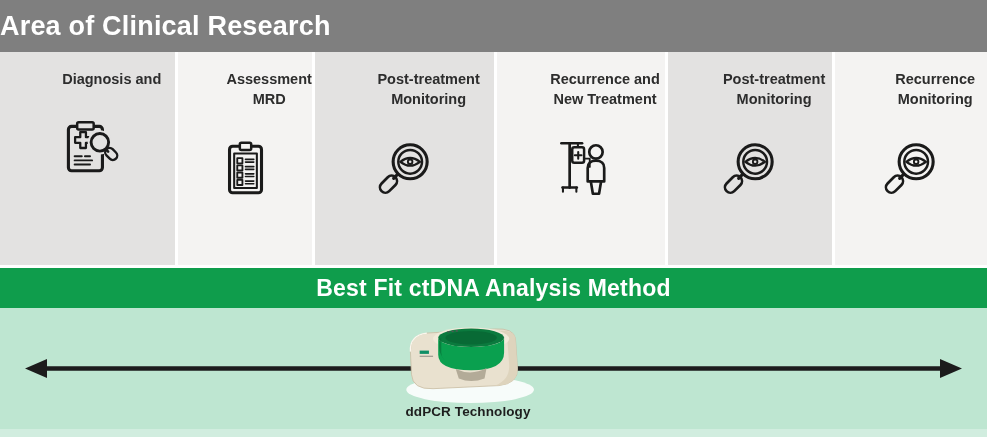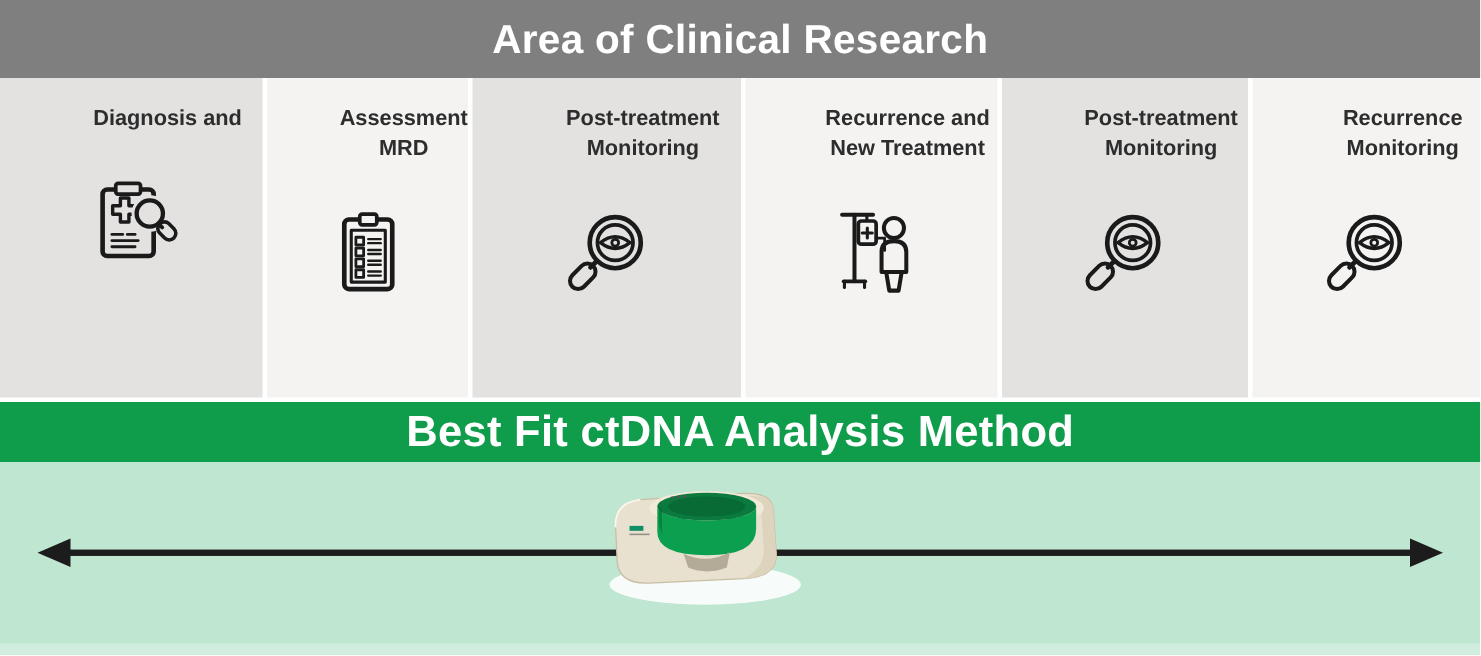--- a/index.html
+++ b/index.html
@@ -11,39 +11,39 @@
     --arrow-black:#1c1c1c;
     --icon-stroke:#1a1a1a;
     --title-dark:#2d2d2d;
     --machine-beige:#e9e1cf;
     --machine-green:#0aa04f;
   }
   *{margin:0;padding:0;box-sizing:border-box;}
   body{font-family:"Liberation Sans",sans-serif;background:#fff;}
   .canvas{position:relative;width:987px;height:437px;background:#fff;overflow:hidden;}
 
-  .hdr{height:52px;background:var(--header-bg);display:flex;align-items:center;justify-content:center;}
+  .hdr{height:52px;background:var(--header-bg);display:flex;align-items:center;}
   .hdr h1{color:#fff;font-size:27px;font-weight:bold;letter-spacing:.2px;}
 
   .cols{display:grid;grid-template-columns:177fr 127fr 181fr 169fr 166fr 153fr;gap:3px;height:213px;background:#fff;margin-bottom:3px;}
   .col{padding-top:17px;text-align:center;}
   .col.dark{background:var(--column-dark);}
   .col.light{background:var(--column-light);}
   .col-title{font-size:14.5px;font-weight:bold;color:var(--title-dark);line-height:1.4;}
   .col-title span{display:block;padding-left:48px;}
   .col-icon{margin-top:26px;display:flex;justify-content:center;}
   .col-icon svg{width:66px;height:66px;}
   .col.dark{--col-bg:var(--column-dark);}
   .col.light{--col-bg:var(--column-light);}
   .ic{fill:none;stroke:var(--icon-stroke);stroke-linecap:round;stroke-linejoin:round;}
   .ic-mask{fill:var(--col-bg);stroke:var(--icon-stroke);stroke-linecap:round;stroke-linejoin:round;}
   .ic-gap{fill:none;stroke:var(--col-bg);}
 
   .band{height:40px;background:var(--band-green);display:flex;align-items:center;justify-content:center;}
-  .band h2{color:#fff;font-size:29px;font-weight:bold;letter-spacing:.2px;}
+  .band h2{color:#fff;font-size:23px;font-weight:bold;letter-spacing:.2px;}
 
   .timeline{position:relative;height:129px;background:var(--mint-bg);}
   .arrow-svg{position:absolute;left:0;top:0;width:987px;height:129px;}
   .machine{position:absolute;left:396px;top:16px;width:140px;height:82px;z-index:2;}
   .machine svg{width:100%;height:100%;}
   .machine-label{position:absolute;left:368px;top:96px;width:200px;text-align:center;
     font-size:13.5px;font-weight:bold;color:#1e1e1e;z-index:2;letter-spacing:.1px;}
   .bottom-strip{position:absolute;left:0;bottom:0;width:100%;height:8px;background:rgba(255,255,255,.30);}
 </style>
 </head>
@@ -207,17 +207,18 @@
         <path d="M58,43 Q73,50 88,42 L86,52 Q73,57 61,52 Z" fill="#b3ab98"></path>
         <rect x="23" y="25" width="9" height="3.2" fill="#0f8f66"></rect>
         <rect x="23" y="30" width="13" height="1" fill="#8e8e84"></rect>
         <rect x="50" y="6" width="2" height="1.4" fill="#555"></rect>
         <rect x="54" y="5.6" width="2" height="1.4" fill="#555"></rect>
         <rect x="58" y="5.2" width="2" height="1.4" fill="#555"></rect>
         <path d="M14,26 Q13,10 30,8" fill="none" stroke="#fbf7ee" stroke-width="1.2"></path>
       </svg>
     </div>
 
+    <div class="machine-label">ddPCR Technology</div>
 
     <div class="bottom-strip"></div>
   </div>
 
 </div>
 
 </body></html>

